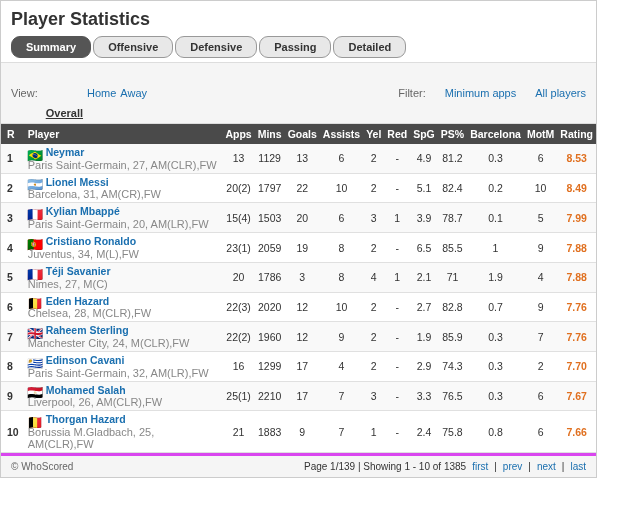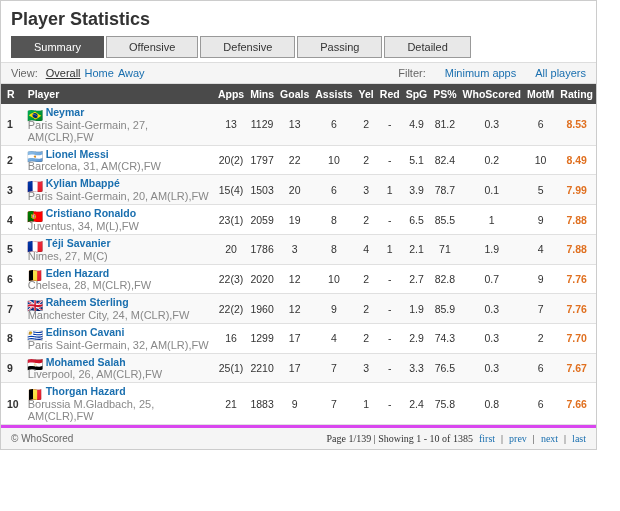--- a/index.html
+++ b/index.html
@@ -23,27 +23,28 @@
       font-weight: bold;
       color: #333;
       margin-bottom: 6px;
     }
     .tabs {
       display: flex;
       gap: 2px;
       margin-bottom: 0;
     }
     .tab {
-      padding: 4px 22px;
+      padding: 4px 14px;
       border: 1px solid #999;
-      border-radius: 0;
+      border-radius: 9px;
       cursor: pointer;
       font-size: 11px;
       background: #e8e8e8;
       color: #333;
+      font-weight: bold;
     }
     .tab.active {
       background: #555;
       color: #fff;
       border-color: #555;
     }
     .view-filter-row {
       display: flex;
       justify-content: space-between;
       align-items: center;
@@ -61,22 +62,23 @@
       color: #666;
       margin-right: 4px;
     }
     .view-link {
       color: #1a6faf;
       cursor: pointer;
       text-decoration: none;
     }
     .view-link.active {
       color: #333;
-      font-weight: normal;
+      font-weight: bold;
       text-decoration: underline;
+      margin-top: 40px;
     }
     .filter-section {
       display: flex;
       gap: 19px;
       align-items: flex-end;
     }
     .filter-label {
       color: #666;
     }
     table {
@@ -149,21 +151,20 @@
       padding: 5px 10px;
       background: #f5f5f5;
       border-top: 3px solid #d946ef;
       font-size: 10px;
       color: #666;
     }
     .pagination {
       display: flex;
       gap: 6px;
       align-items: center;
-      font-family: Liberation Serif, serif;
     }
     .pagination span {
       color: #333;
     }
     .pagination a {
       color: #1a6faf;
       cursor: pointer;
       text-decoration: none;
     }
   </style>
@@ -203,21 +204,21 @@
         <th class="left">R</th>
         <th class="left">Player</th>
         <th>Apps</th>
         <th>Mins</th>
         <th>Goals</th>
         <th>Assists</th>
         <th>Yel</th>
         <th>Red</th>
         <th>SpG</th>
         <th>PS%</th>
-        <th>WhoScored</th>
+        <th>Barcelona</th>
         <th>MotM</th>
         <th>Rating</th>
       </tr>
     </thead>
     <tbody id="players-tbody">
     <tr>
     <td class="left rank">1</td>
     <td class="left">
       <span class="player-name">
         <span class="flag">🇧🇷</span>Neymar

